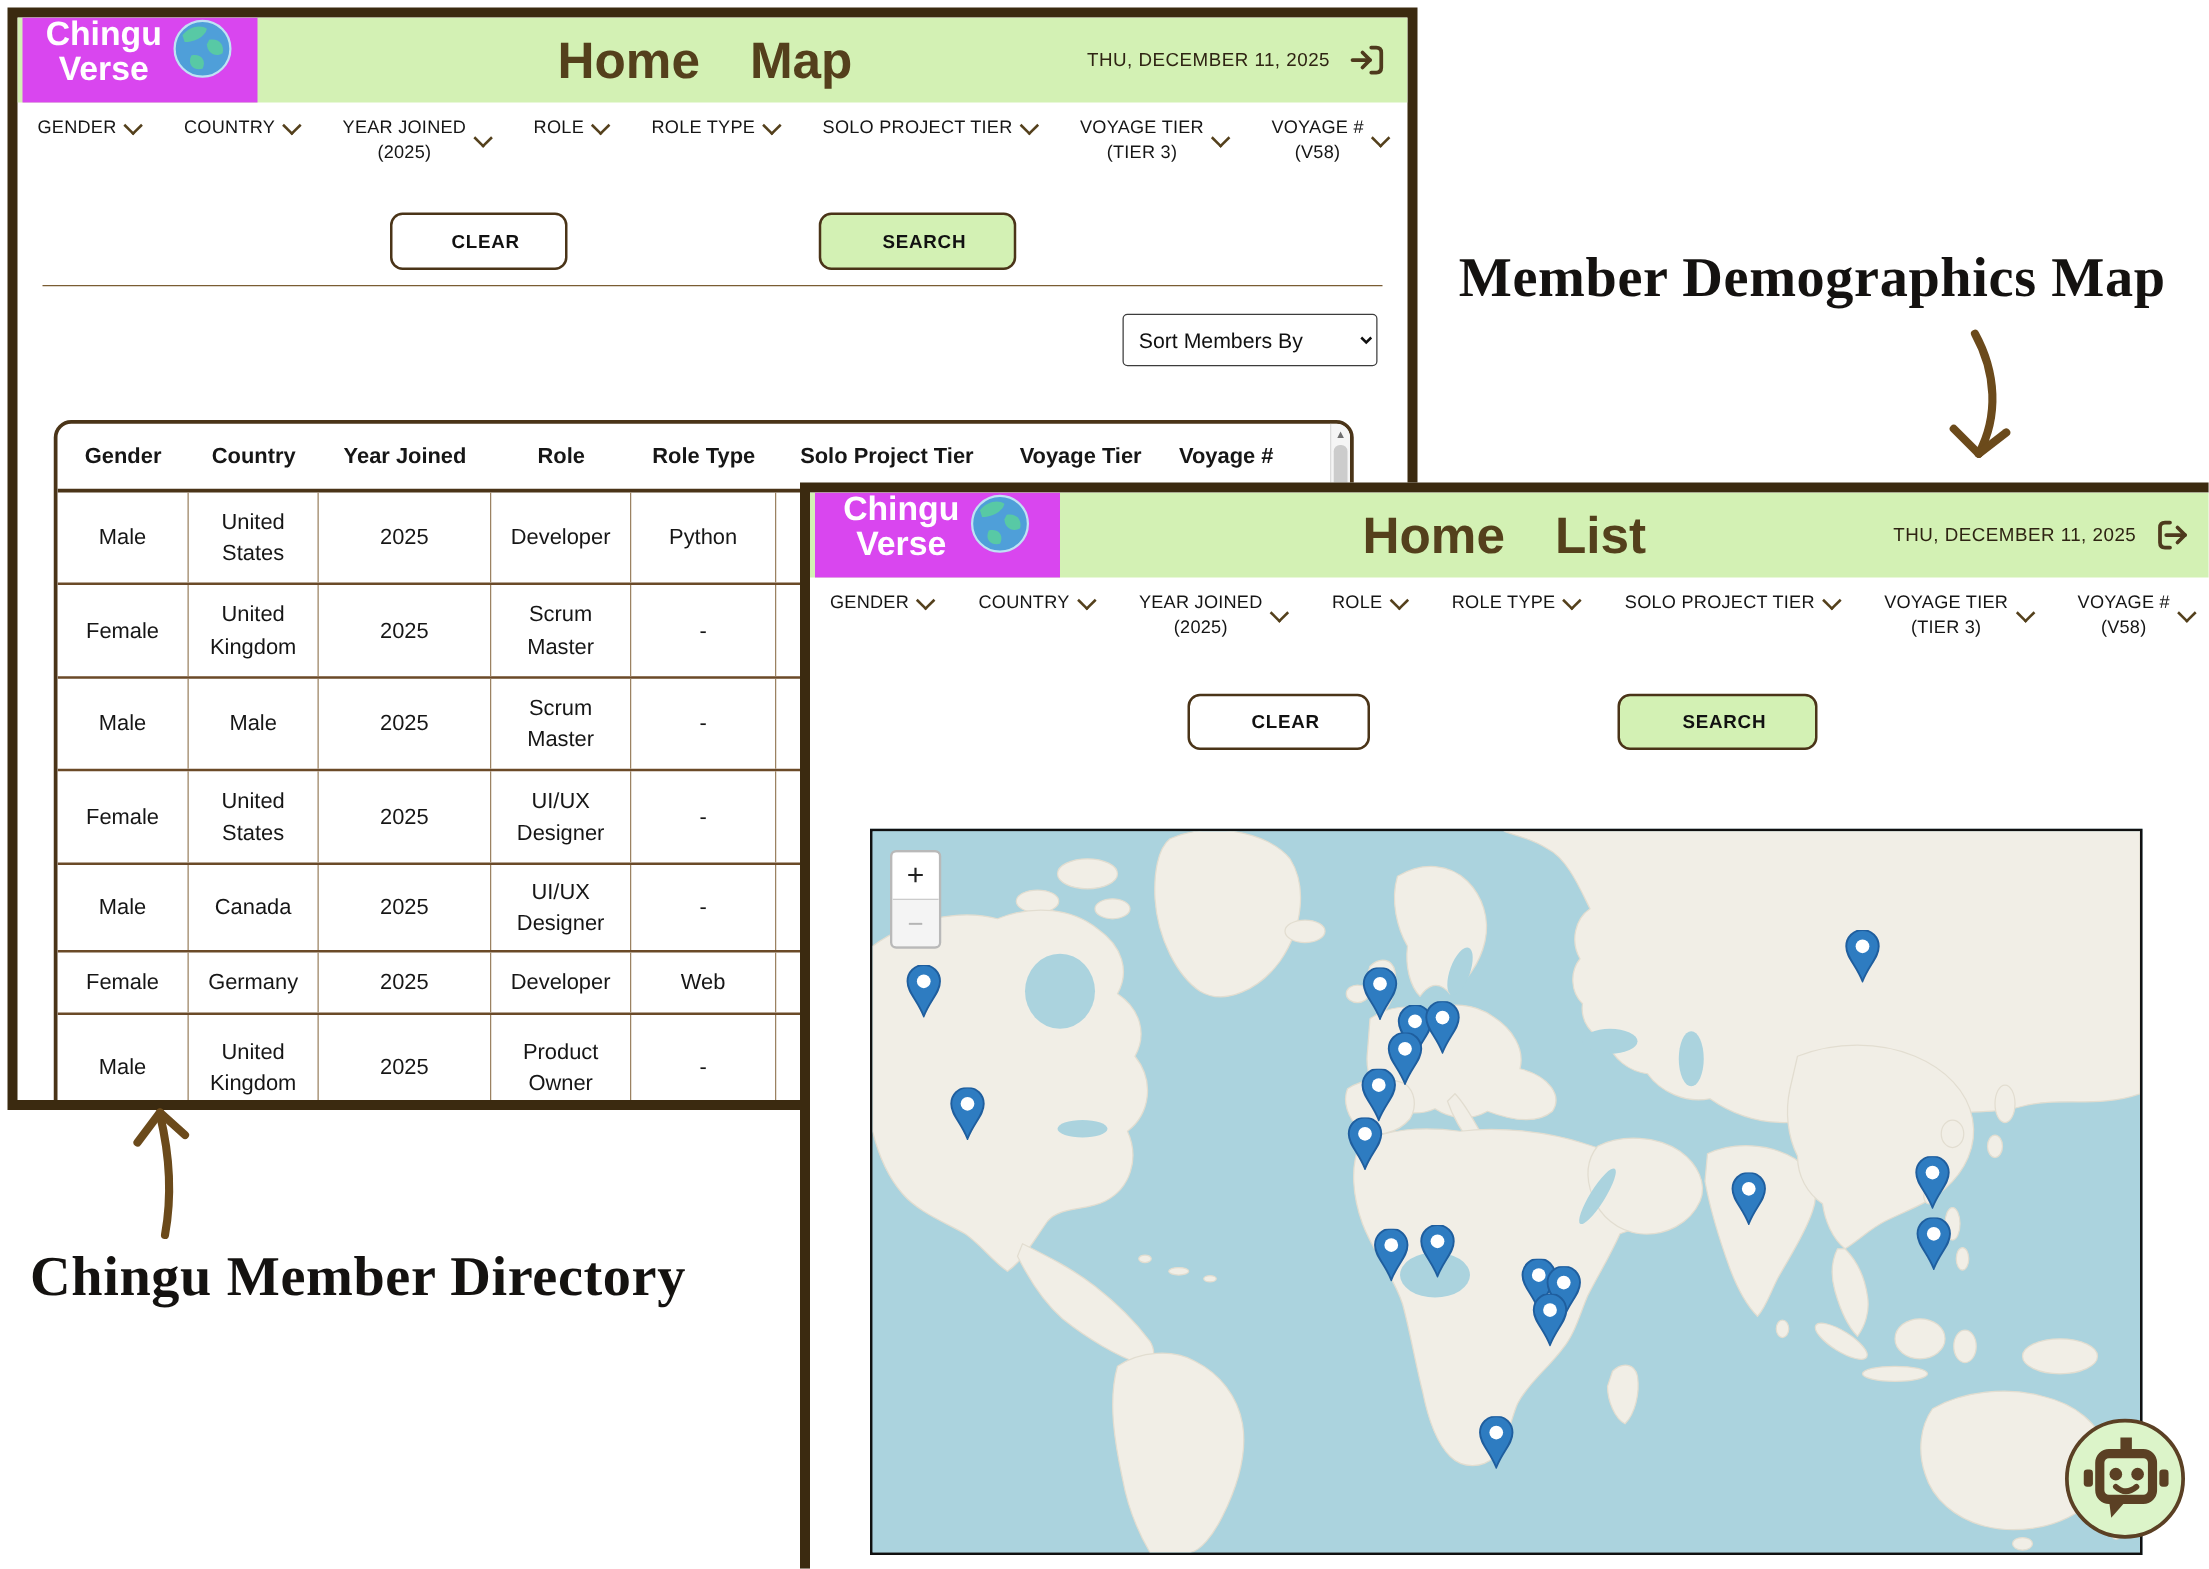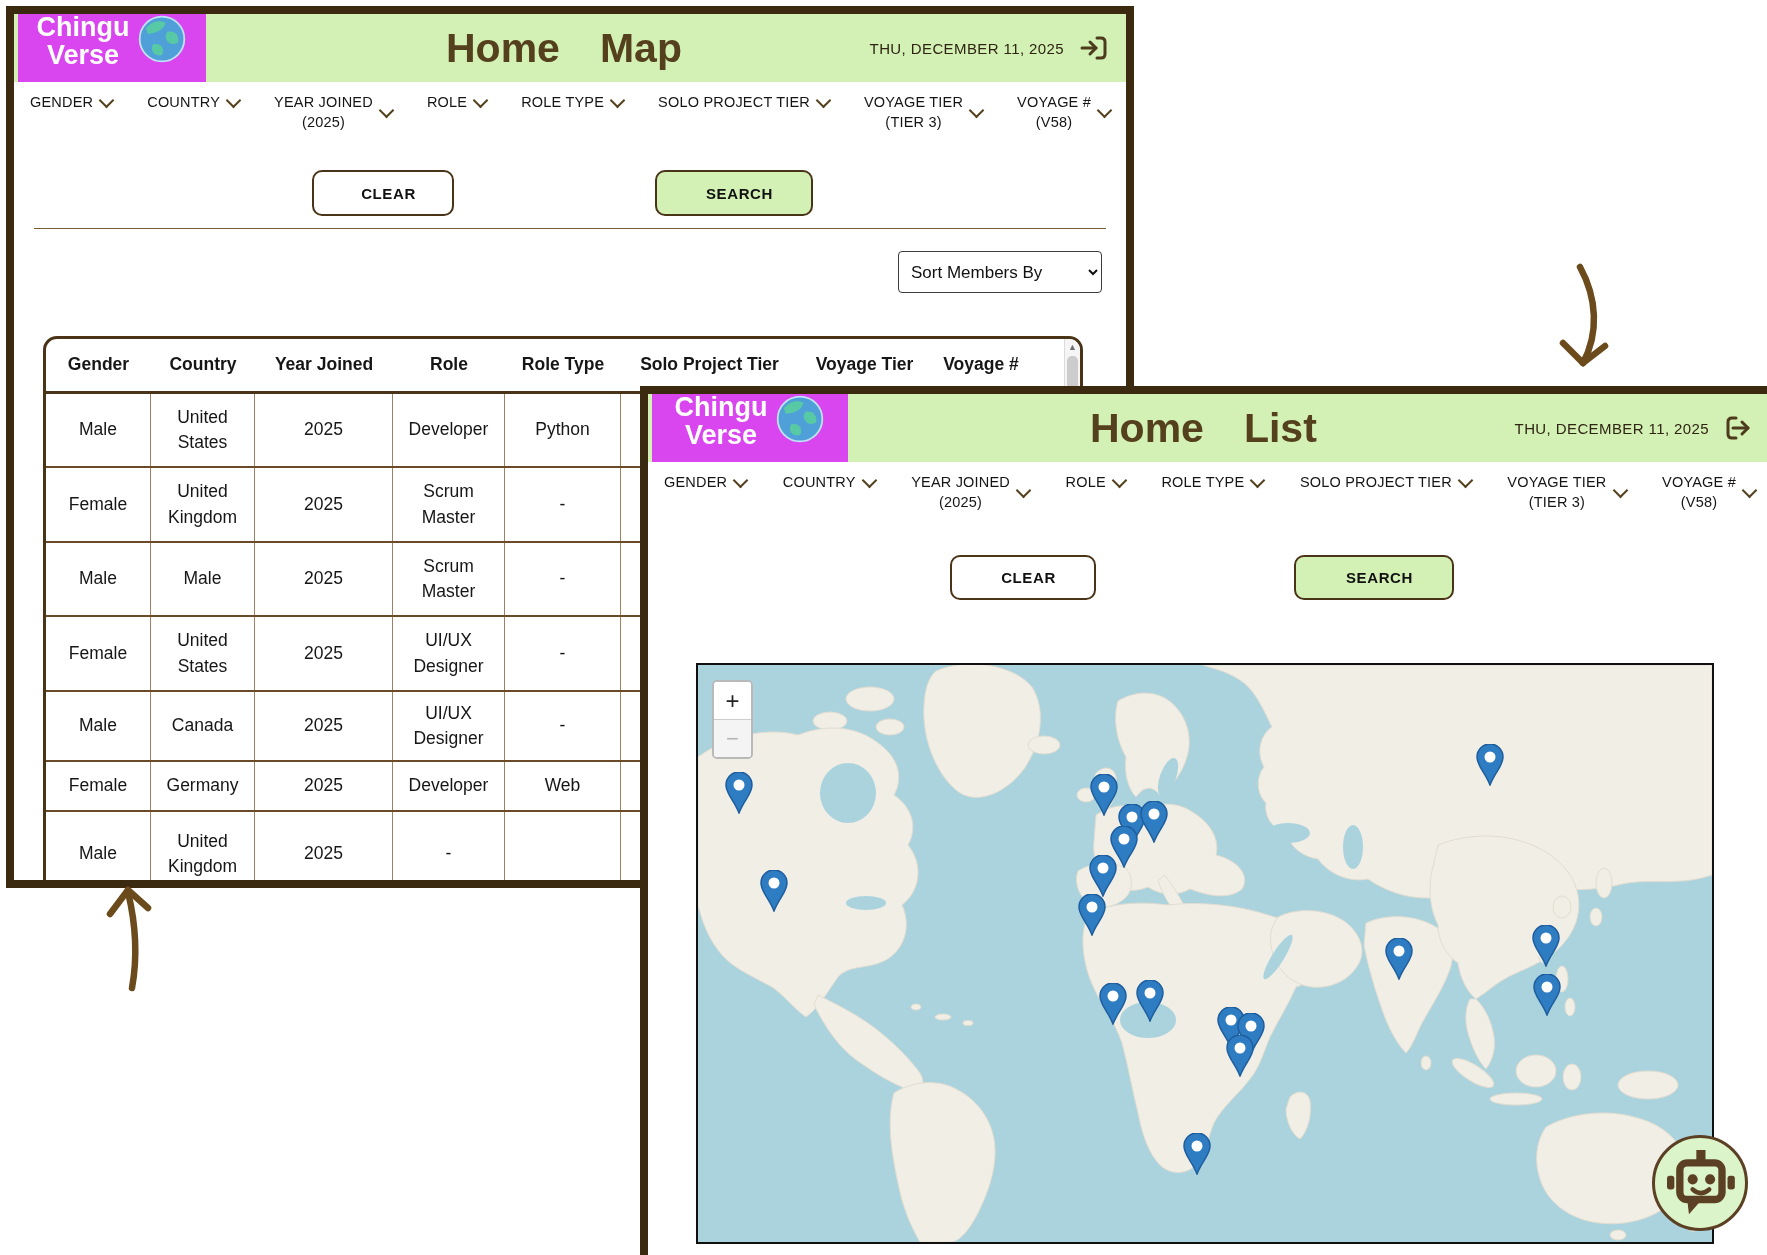--- a/index.html
+++ b/index.html
@@ -236,20 +236,21 @@
             <div class="cell">Developer</div>
             <div class="cell">Web</div>
             <div class="cell"></div>
             <div class="cell"></div>
             <div class="cell"></div>
           </div>
           <div class="trow" style="height: 84px;">
             <div class="cell">Male</div>
             <div class="cell">United Kingdom</div>
             <div class="cell">2025</div>
+            <div class="cell">Product Owner</div>
             <div class="cell">-</div>
             <div class="cell"></div>
             <div class="cell"></div>
             <div class="cell"></div>
           </div>
         </div>
       <div class="scrollbar">
         <div class="sb-up">▲</div>
         <div class="sb-thumb"></div>
       </div>
@@ -479,20 +480,22 @@
         <rect x="12" y="40" width="8" height="15" rx="3" fill="#5b4024"></rect>
         <rect x="78" y="40" width="8" height="15" rx="3" fill="#5b4024"></rect>
         <circle cx="40" cy="44" r="5.5" fill="#5b4024"></circle>
         <circle cx="59" cy="44" r="5.5" fill="#5b4024"></circle>
         <path d="M40,55 Q48.5,63 58,55" fill="none" stroke="#5b4024" stroke-width="5" stroke-linecap="round"></path>
         <polygon points="34,66 50,66 36,82" fill="#5b4024"></polygon>
       </svg>
     </div>
   </section>
 
+  <div class="anno" id="anno-directory">Chingu Member Directory</div>
+  <div class="anno" id="anno-map">Member Demographics Map</div>
 
   <svg class="arrow" style="left:100px;top:880px;" width="70" height="115" viewBox="0 0 70 115" fill="none" stroke="#6b4a1b" stroke-width="6.5" stroke-linecap="round" stroke-linejoin="round">
     <path d="M32,108 C38,75 36,45 28,12"></path>
     <path d="M10,34 L28,10"></path>
     <path d="M48,28 L28,10"></path>
   </svg>
 
   <svg class="arrow" style="left:1545px;top:258px;" width="80" height="115" viewBox="0 0 80 115" fill="none" stroke="#6b4a1b" stroke-width="6.5" stroke-linecap="round" stroke-linejoin="round">
     <path d="M35,9 C52,40 54,75 38,105"></path>
     <path d="M18,85 L38,105"></path>

